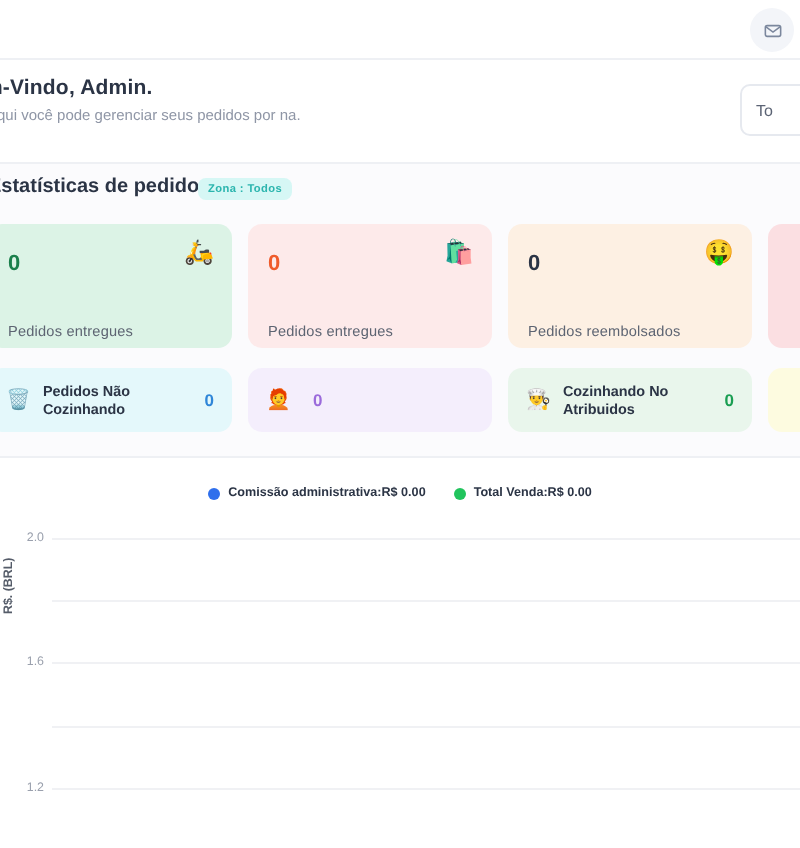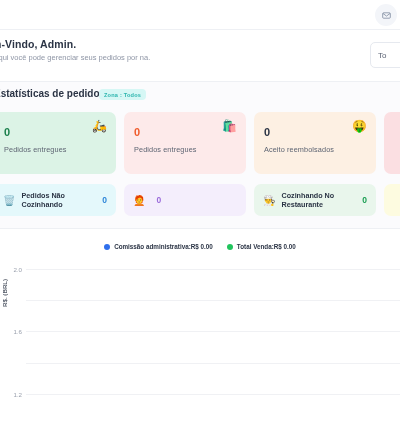--- a/index.html
+++ b/index.html
@@ -75,21 +75,21 @@
     display: flex; gap: 8px;
   }
   .stat-card {
     position: relative;
     width: 122px; height: 62px;
     border-radius: 7px;
     padding: 14px 10px 0 10px;
     flex: 0 0 auto;
   }
   .stat-value { font-size: 11px; font-weight: 700; line-height: 12px; }
-  .stat-label { font-size: 7.3px; color: #5d6472; margin-top: 7px; letter-spacing: .1px; }
+  .stat-label { font-size: 7.3px; color: #5d6472; margin-top: 23px; letter-spacing: .1px; }
   .stat-emoji {
     position: absolute; right: 9px; top: 8px;
     font-size: 12px; line-height: 12px;
   }
 
   
   .small-row {
     position: absolute; top: 184px; left: -6px;
     display: flex; gap: 8px;
   }
@@ -179,42 +179,42 @@
       <div class="stat-label">Pedidos entregues</div>
       <div class="stat-emoji">🛵</div>
     </div>
     <div class="stat-card" style="background: rgb(253, 234, 234);">
       <div class="stat-value" style="color: rgb(239, 91, 43);">0</div>
       <div class="stat-label">Pedidos entregues</div>
       <div class="stat-emoji">🛍️</div>
     </div>
     <div class="stat-card" style="background: rgb(253, 240, 227);">
       <div class="stat-value" style="color: rgb(43, 52, 69);">0</div>
-      <div class="stat-label">Aceito reembolsados</div>
+      <div class="stat-label">Pedidos reembolsados</div>
       <div class="stat-emoji">🤑</div>
     </div>
     <div class="stat-card" style="background: rgb(251, 223, 226);">
       <div class="stat-value" style="color: rgb(43, 52, 69);"></div>
       <div class="stat-label"></div>
     </div>
   </div>
 
   <div class="small-row">
     <div class="small-card" style="background: rgb(228, 248, 251);">
       <div class="small-emoji">🗑️</div>
       <div class="small-label">Pedidos Não Cozinhando</div>
       <div class="small-value" style="color: rgb(47, 134, 216);">0</div>
     </div>
     <div class="small-card" style="background: rgb(244, 238, 252);">
       <div class="small-emoji">🧑‍🦰</div>
       <div class="small-value" style="color: rgb(155, 107, 219);">0</div>
     </div>
     <div class="small-card" style="background: rgb(233, 246, 236);">
       <div class="small-emoji">👨‍🍳</div>
-      <div class="small-label">Cozinhando No Restaurante</div>
+      <div class="small-label">Cozinhando No Atribuidos</div>
       <div class="small-value" style="color: rgb(26, 158, 82);">0</div>
     </div>
     <div class="small-card" style="background: rgb(253, 251, 224);">
       <div class="small-label"></div>
     </div>
   </div>
 
   <div class="chart-panel">
     <div class="legend">
       <div class="legend-item">

